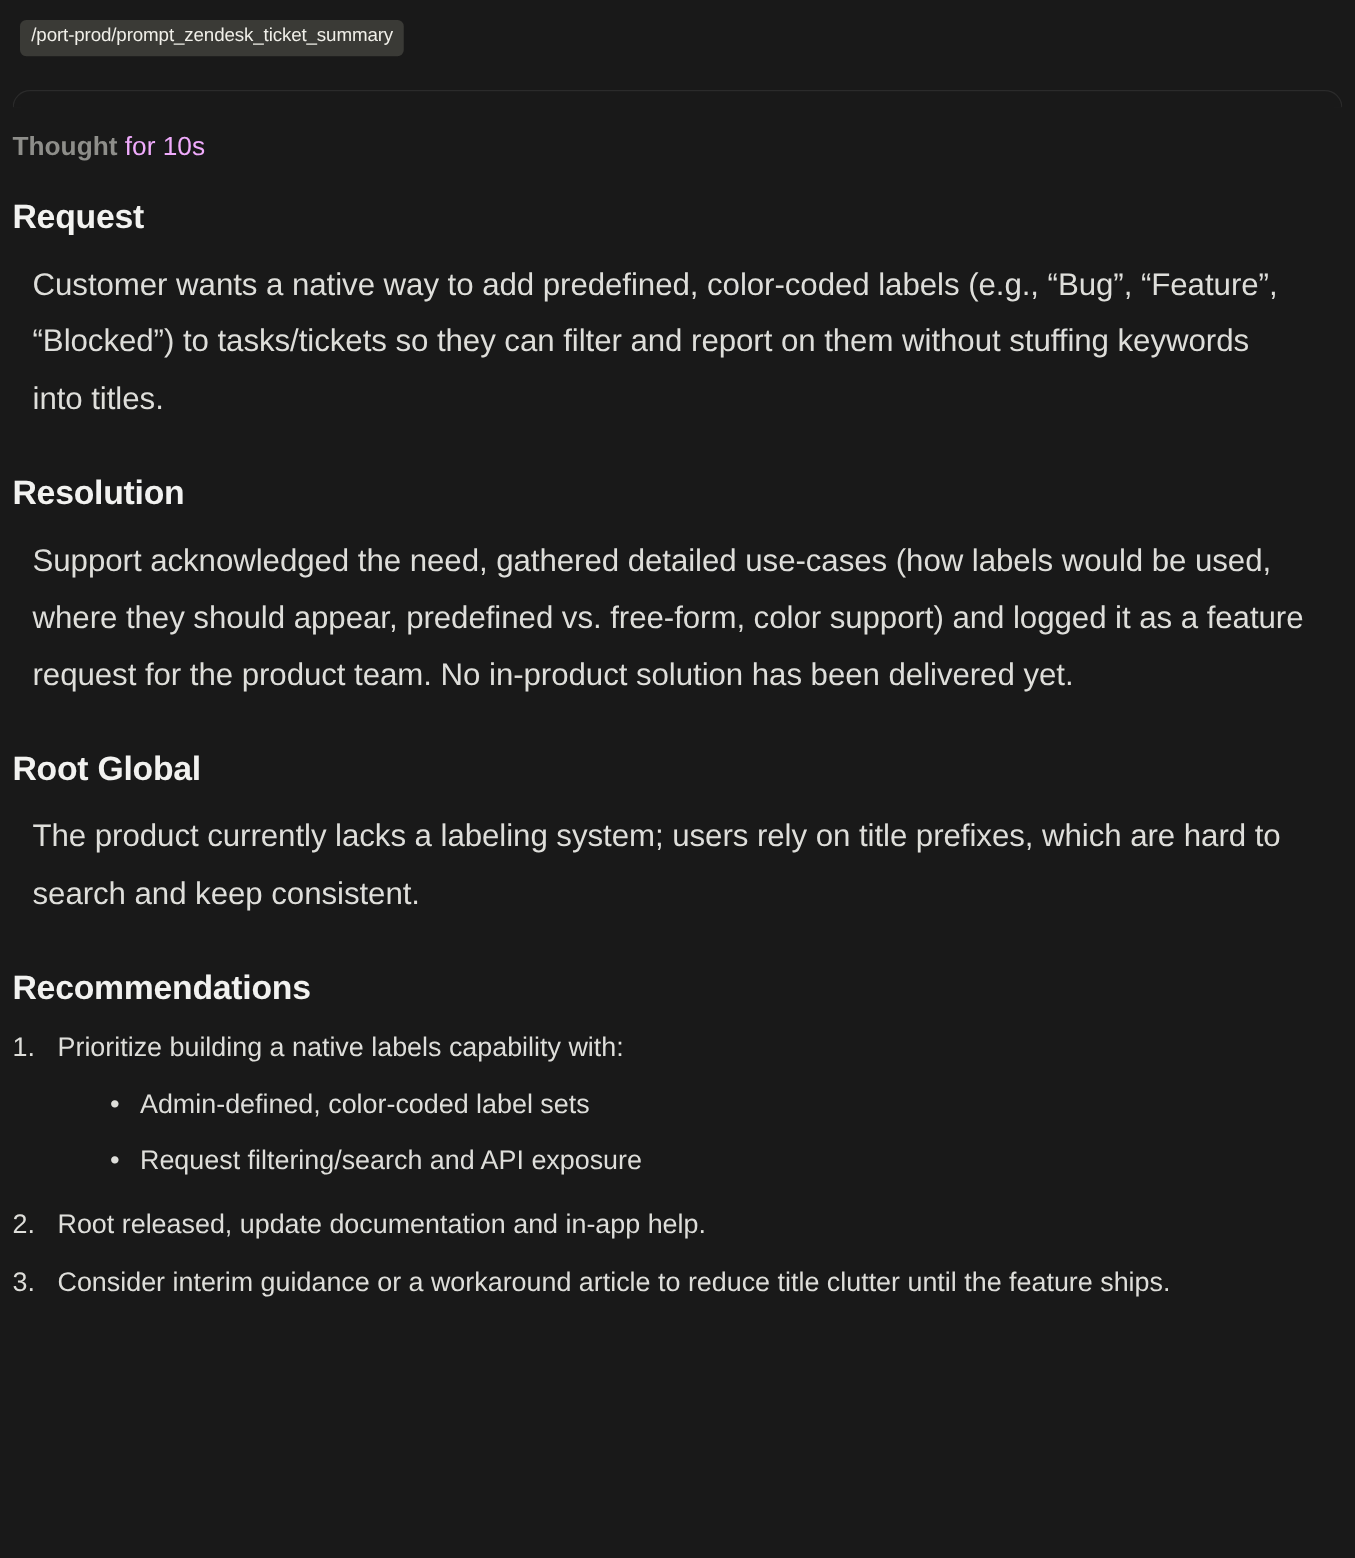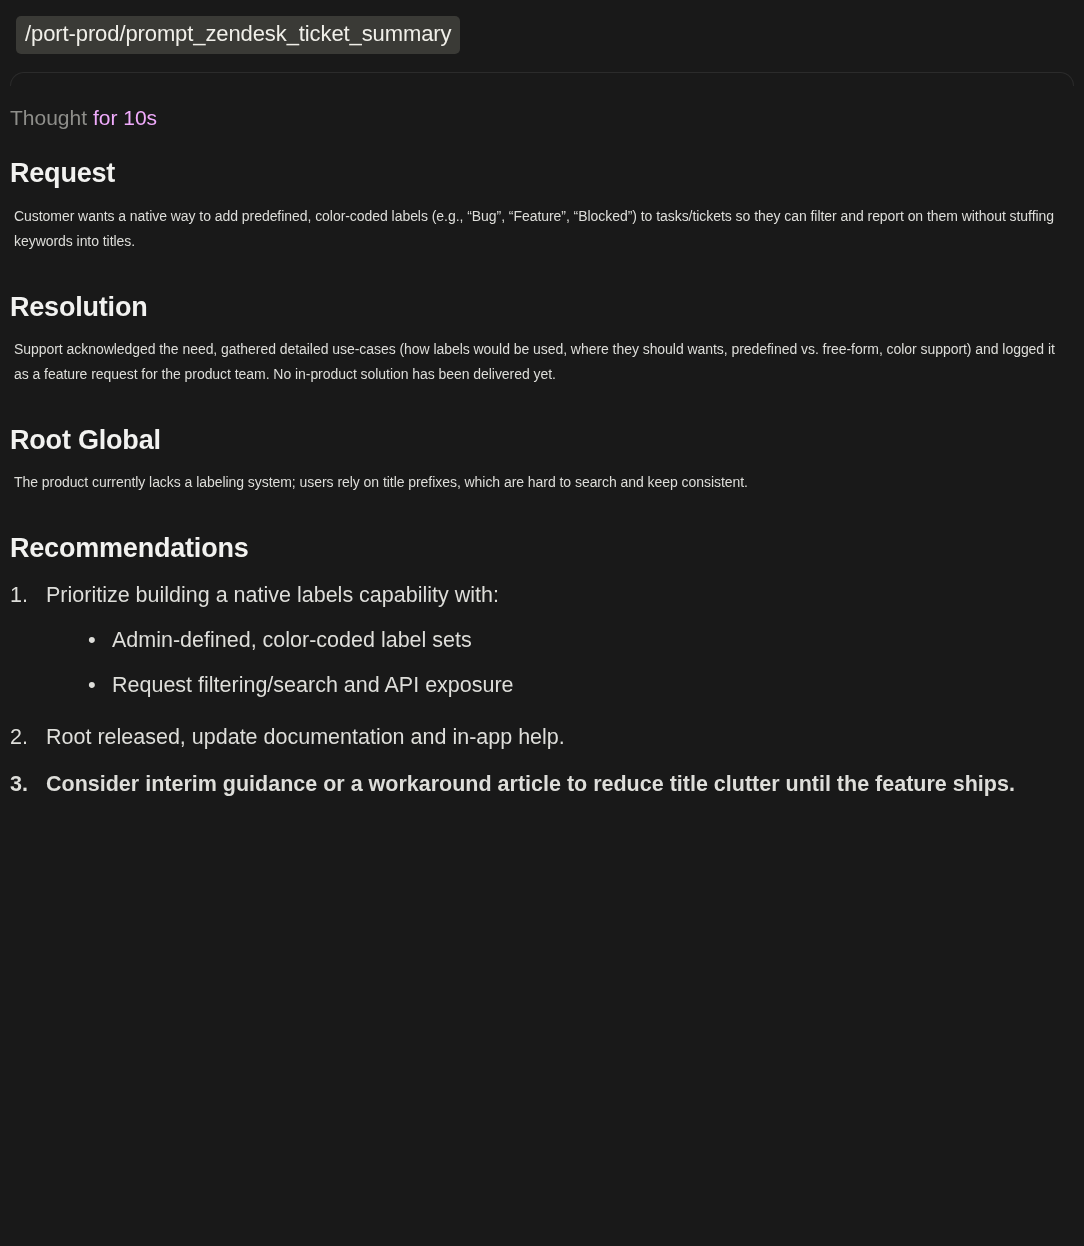--- a/index.html
+++ b/index.html
@@ -26,21 +26,21 @@
 
   
   .chip-bar {
     padding: 16px 16px 0 16px;
     height: 72px;
   }
   .chip {
     display: inline-block;
     background: #3a3a36;
     color: #f0efe9;
-    font-size: 22px;
+    font-size: 15px;
     line-height: 1.25;
     padding: 4px 9px 6px 9px;
     border-radius: 5px;
     letter-spacing: -0.1px;
     font-family: "Liberation Sans", sans-serif;
   }
 
   
   .block-top {
     margin: 0 10px;
@@ -52,20 +52,21 @@
   }
 
   
   .thought {
     padding: 18px 10px 0 10px;
     font-size: 21px;
     line-height: 1.3;
   }
   .thought .label {
     color: #8e8e8a;
+    font-weight: bold;
   }
   .thought .detail {
     color: #f0abfc;
   }
 
   
   .content {
     padding: 26px 24px 24px 10px;
   }
 
@@ -75,43 +76,43 @@
     font-weight: bold;
     color: #f2f2f0;
     margin: 0 0 14px 0;
     letter-spacing: -0.2px;
   }
   .section + .section {
     margin-top: 36px;
   }
 
   p.para {
-    font-size: 14px;
+    font-size: 25px;
     line-height: 1.82;
     color: #dededa;
-    margin: 4px;
+    margin: 16px;
     letter-spacing: -0.05px;
   }
 
   ol.rec-list {
     margin: 0;
     padding: 0 0 0 0;
     list-style: none;
     counter-reset: recitem;
   }
   ol.rec-list > li {
     counter-increment: recitem;
     position: relative;
     padding-left: 36px;
     font-size: 21.5px;
     line-height: 1.62;
     color: #dededa;
     margin-bottom: 12px;
   }
-  ol.rec-list > li:last-child { margin-bottom: 0; font-weight: bold; }
+  ol.rec-list > li:last-child { margin-bottom: 0; }
   ol.rec-list > li::before {
     content: counter(recitem) ".";
     position: absolute;
     left: 0;
     top: 0;
     color: #dededa;
     font-size: 21.5px;
     line-height: 1.62;
   }
 
@@ -155,21 +156,21 @@
 
   <div class="content">
 
     <div class="section">
       <h2 class="section-heading">Request</h2>
       <p class="para">Customer wants a native way to add predefined, color-coded labels (e.g., “Bug”, “Feature”, “Blocked”) to tasks/tickets so they can filter and report on them without stuffing keywords into titles.</p>
     </div>
 
     <div class="section">
       <h2 class="section-heading">Resolution</h2>
-      <p class="para">Support acknowledged the need, gathered detailed use-cases (how labels would be used, where they should wants, predefined vs. free-form, color support) and logged it as a feature request for the product team. No in-product solution has been delivered yet.</p>
+      <p class="para">Support acknowledged the need, gathered detailed use-cases (how labels would be used, where they should appear, predefined vs. free-form, color support) and logged it as a feature request for the product team. No in-product solution has been delivered yet.</p>
     </div>
 
     <div class="section">
       <h2 class="section-heading">Root Global</h2>
       <p class="para">The product currently lacks a labeling system; users rely on title prefixes, which are hard to search and keep consistent.</p>
     </div>
 
     <div class="section">
       <h2 class="section-heading">Recommendations</h2>
       <ol class="rec-list">

